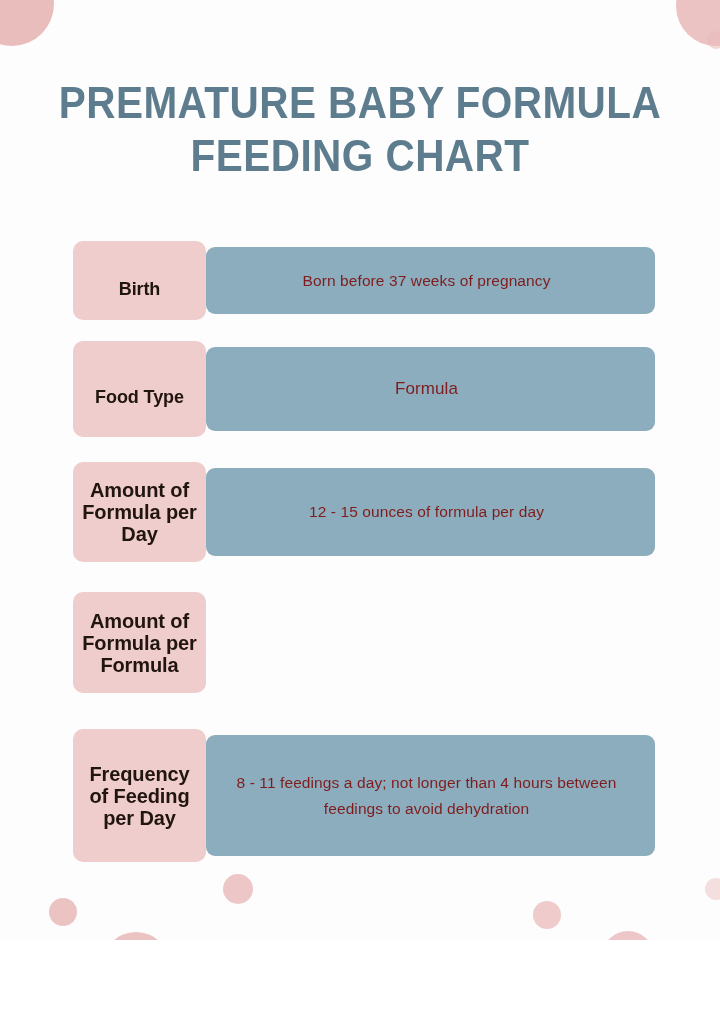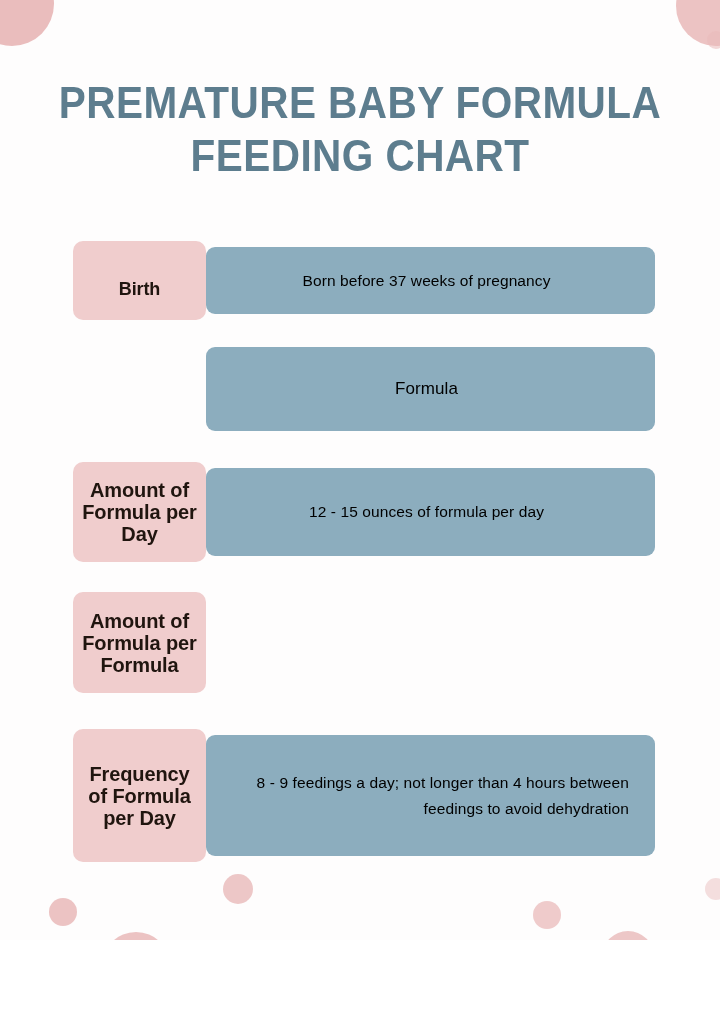--- a/index.html
+++ b/index.html
@@ -79,26 +79,26 @@
     bottom: 6px;
     background: #8cadbe;
     border-radius: 9px;
     display: flex;
     align-items: center;
     justify-content: center;
     box-sizing: border-box;
     padding: 4px 26px 4px 18px;
   }
   .row-value {
-    color: #000000;
+    color: #7f1d1d;
     font-family: "Liberation Sans", sans-serif;
     font-weight: 400;
     font-size: 15.5px;
     line-height: 26px;
-    text-align: right;
+    text-align: center;
     letter-spacing: 0.1px;
   }
   .row-value.big {
     font-size: 17px;
   }
   .row-label {
     position: absolute;
     left: 0;
     top: 0;
     width: 133px;
@@ -169,40 +169,43 @@
       </div>
       <div class="row-label">
         <span class="row-label-text lg">Birth</span>
       </div>
     </div>
 
     <div class="row" id="row-1">
       <div class="row-bar">
         <span class="row-value big">Formula</span>
       </div>
+      <div class="row-label">
+        <span class="row-label-text lg">Food Type</span>
+      </div>
     </div>
 
     <div class="row" id="row-2">
       <div class="row-bar">
         <span class="row-value">12 - 15 ounces of formula per day</span>
       </div>
       <div class="row-label">
         <span class="row-label-text">Amount of Formula per Day</span>
       </div>
     </div>
 
     <div class="row" id="row-3">
       <div class="row-label">
         <span class="row-label-text">Amount of Formula per Formula</span>
       </div>
     </div>
 
     <div class="row" id="row-4">
       <div class="row-bar">
-        <span class="row-value">8 - 9 feedings a day; not longer than 4 hours between feedings to avoid dehydration</span>
-      </div>
-      <div class="row-label">
-        <span class="row-label-text">Frequency of Formula per Day</span>
+        <span class="row-value">8 - 11 feedings a day; not longer than 4 hours between feedings to avoid dehydration</span>
+      </div>
+      <div class="row-label">
+        <span class="row-label-text">Frequency of Feeding per Day</span>
       </div>
     </div>
 
   </div>
 </div>
 
 </body></html>

